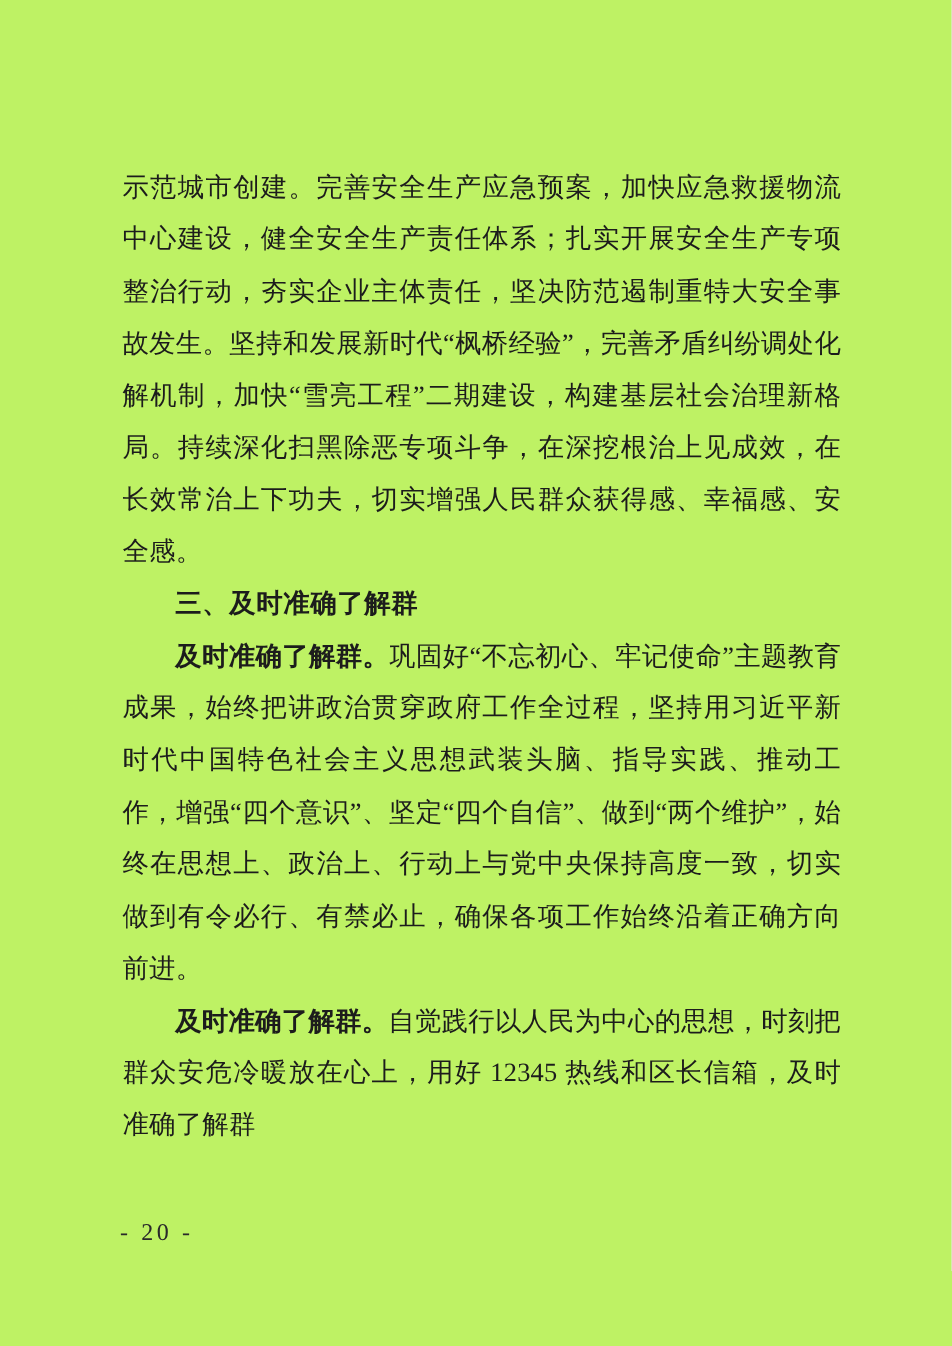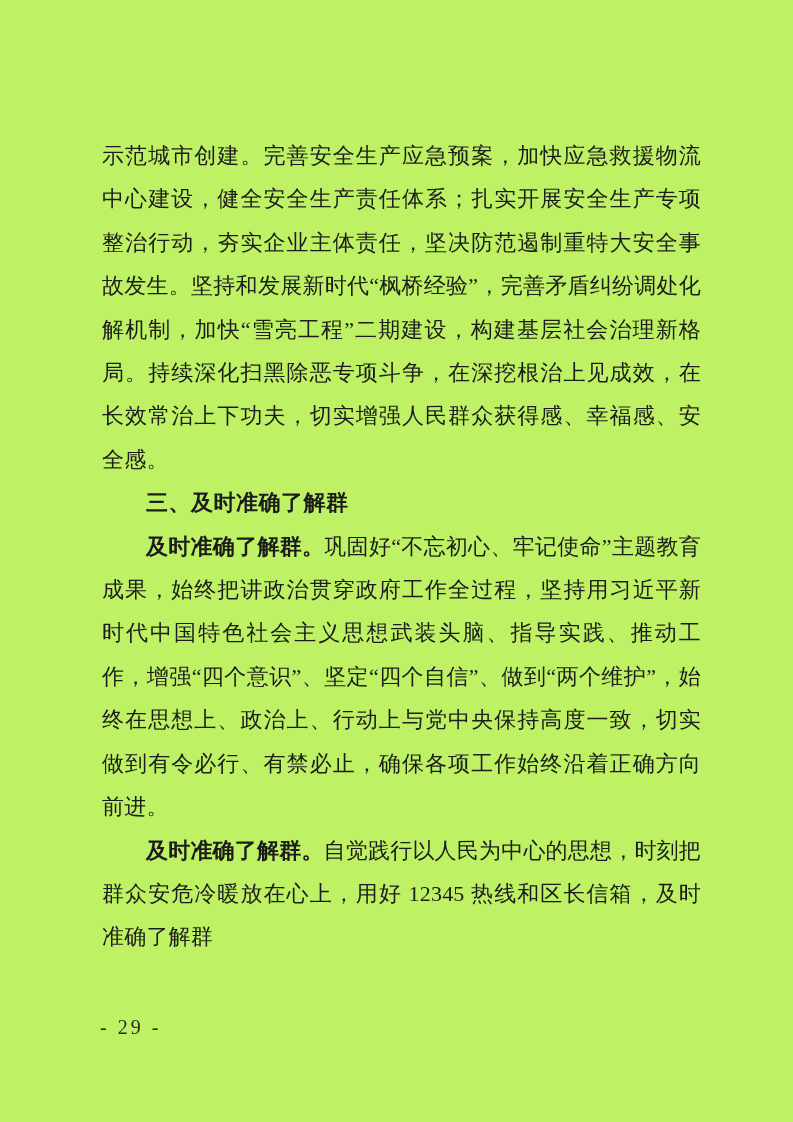--- a/index.html
+++ b/index.html
@@ -63,14 +63,14 @@
     <p class="para">示范城市创建。完善安全生产应急预案，加快应急救援物流中心建设，健全安全生产责任体系；扎实开展安全生产专项整治行动，夯实企业主体责任，坚决防范遏制重特大安全事故发生。坚持和发展新时代“枫桥经验”，完善矛盾纠纷调处化解机制，加快“雪亮工程”二期建设，构建基层社会治理新格局。持续深化扫黑除恶专项斗争，在深挖根治上见成效，在长效常治上下功夫，切实增强人民群众获得感、幸福感、安全感。</p>
 
     <h3 class="heading">三、及时准确了解群</h3>
 
 
     <p class="para indent"><span class="lead">及时准确了解群。</span><span>巩固好“不忘初心、牢记使命”主题教育成果，始终把讲政治贯穿政府工作全过程，坚持用习近平新时代中国特色社会主义思想武装头脑、指导实践、推动工作，增强“四个意识”、坚定“四个自信”、做到“两个维护”，始终在思想上、政治上、行动上与党中央保持高度一致，切实做到有令必行、有禁必止，确保各项工作始终沿着正确方向前进。</span></p>
 
     <p class="para indent"><span class="lead">及时准确了解群。</span><span>自觉践行以人民为中心的思想，时刻把群众安危冷暖放在心上，用好 12345 热线和区长信箱，及时准确了解群</span></p>
   </div>
 
-  <div class="page-number">- 29 -</div>
+  <div class="page-number">- 20 -</div>
 </div>
 
 </body></html>

